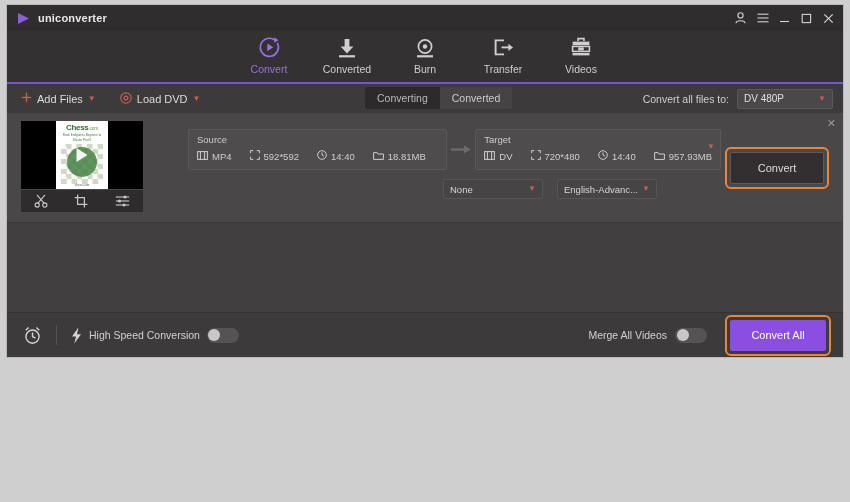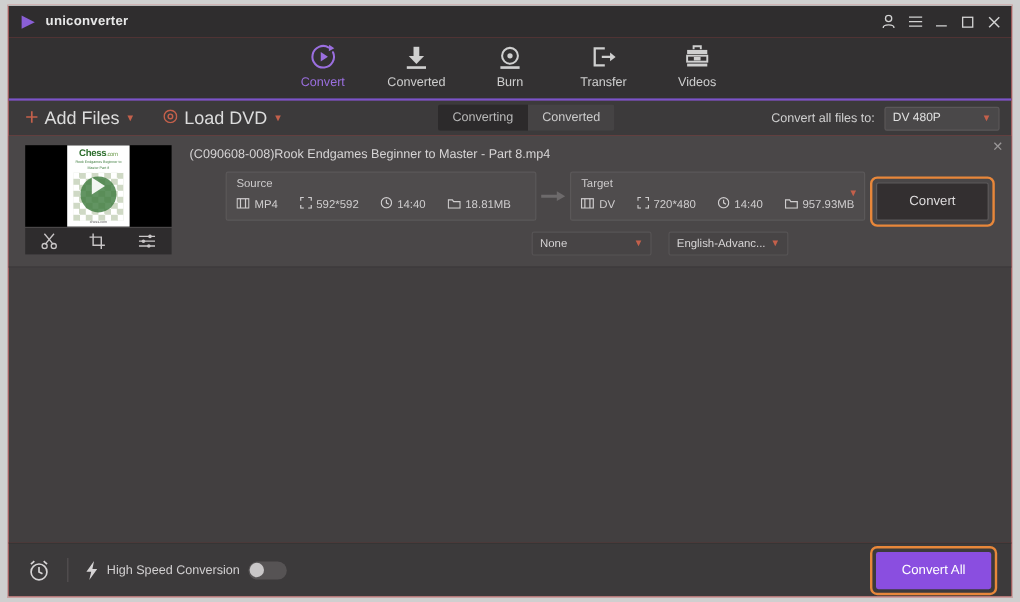--- a/index.html
+++ b/index.html
@@ -5,22 +5,22 @@
   * { box-sizing: border-box; margin: 0; padding: 0; }
   html, body {
     width: 850px; height: 502px;
     background: #cfcfcf;
     font-family: "Liberation Sans", sans-serif;
     overflow: hidden;
   }
   #app {
     position: absolute;
     left: 6px; top: 4px;
-    width: 838px; height: 494px;
-    background: #ef4444;
+    width: 838px; height: 354px;
+    background: #3b82f6;
     border: 1px solid #b9b9b9;
     overflow: hidden;
     display: flex;
     flex-direction: column;
   }
 
   
   .titlebar {
     height: 26px;
     background: #2f2d2e;
@@ -81,22 +81,22 @@
   .toolbar {
     height: 29px;
     background: #3c3a3b;
     display: flex;
     align-items: center;
     padding: 0 10px 0 14px;
     flex: none;
     position: relative;
   }
   .tb-btn {
-    display: flex; gap: 5px;
-    color: #dcdcdc; font-size: 15px; cursor: pointer;
+    display: flex; align-items: center; gap: 5px;
+    color: #dcdcdc; font-size: 11px; cursor: pointer;
   }
   .tb-caret {
     color: #c4604b; font-size: 8px; margin-left: 5px;
     cursor: pointer; line-height: 1;
   }
   .tb-gap { width: 24px; }
   .tb-spacer { flex: 1; }
   .seg {
     position: absolute;
     left: 358px; top: 3px;
@@ -520,21 +520,20 @@
               </g>
               <circle cx="10" cy="3" r="1.5" fill="#c9c6c7"></circle>
               <circle cx="4.5" cy="7" r="1.5" fill="#c9c6c7"></circle>
               <circle cx="9" cy="11" r="1.5" fill="#c9c6c7"></circle>
             </svg>
           </span>
         </div>
       </div>
 
       <div class="info-col">
-        <div class="file-title">(C090608-008)Rook Endgames Beginner to Master - Part 8.mp4</div>
 
         <div class="rows">
 
           <div class="meta-box source">
             <div class="meta-label">Source</div>
             <div class="meta-items">
               <span class="meta-item">
                 <span>
                   <svg width="11" height="9" viewBox="0 0 11 9">
                       <rect x="0.6" y="0.6" width="9.8" height="7.8" fill="none" stroke="#cfcdce" stroke-width="1"></rect>
@@ -671,19 +670,25 @@
         </span>
         <span class="f-hs-label">High Speed Conversion</span>
         <span class="toggle">
           <span class="knob"></span>
         </span>
       </div>
     </div>
 
     <div class="f-spacer"></div>
 
+    <div class="f-merge">
+      <span class="f-merge-label">Merge All Videos</span>
+      <span class="toggle">
+        <span class="knob"></span>
+      </span>
+    </div>
 
     <div class="hl-ring">
       <div class="btn-convert-all">Convert All</div>
     </div>
   </div>
 
 </div>
 
 </body></html>

